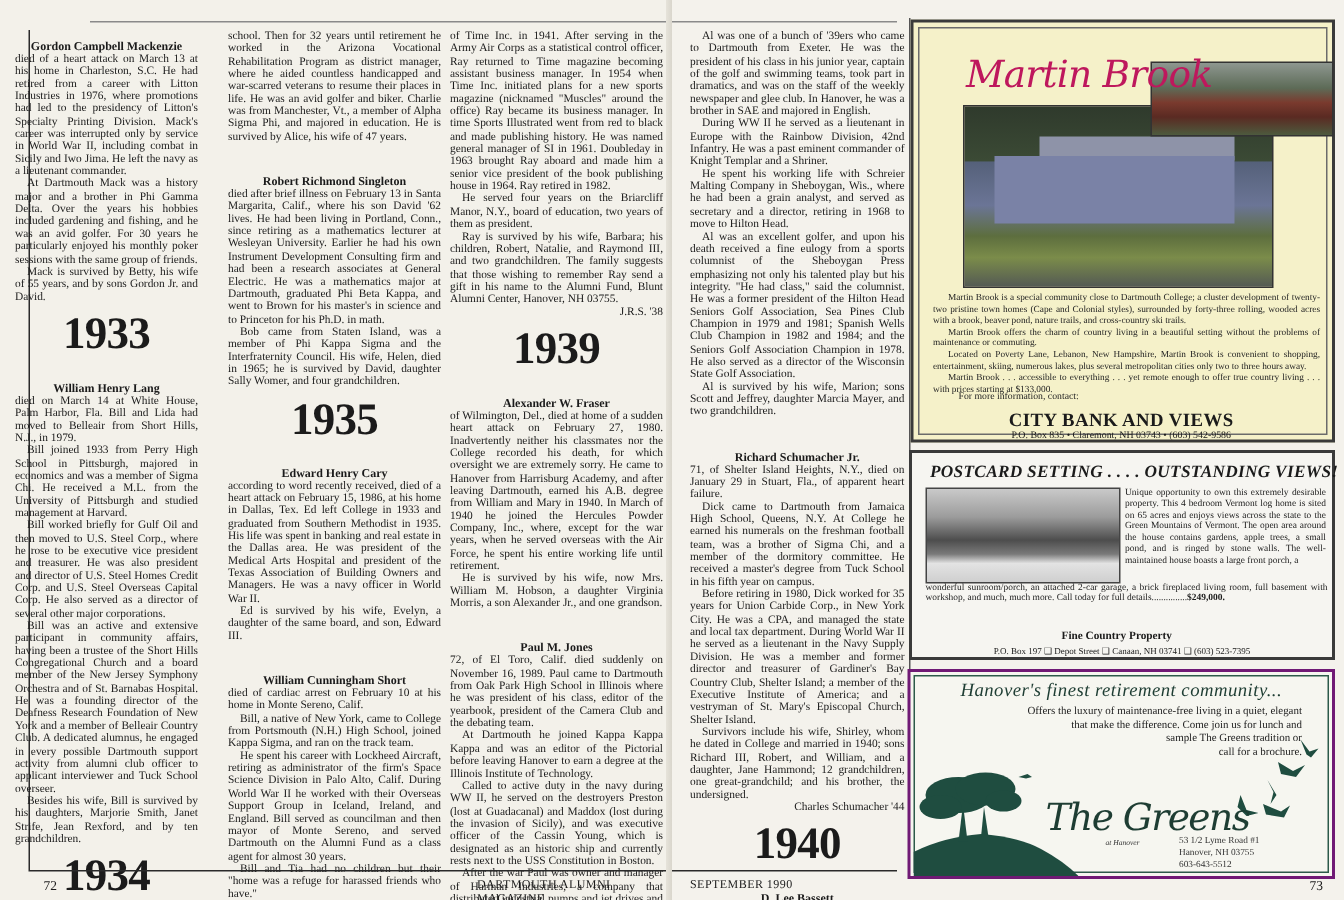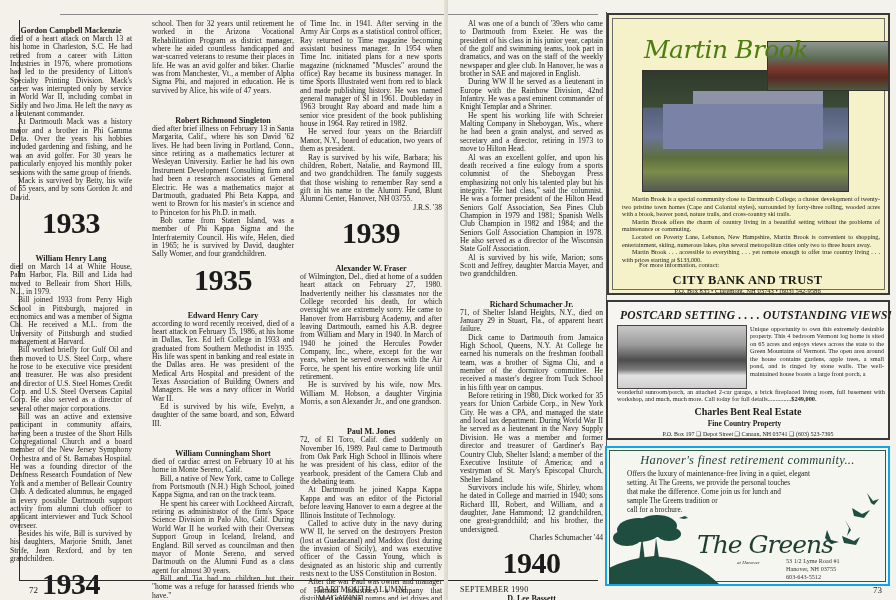--- a/index.html
+++ b/index.html
@@ -16,43 +16,43 @@
   .name{font-weight:bold;text-align:center;font-size:8px;line-height:9px;margin-top:16px;}
   .year{font-weight:bold;font-size:30px;line-height:30px;text-align:center;margin:6px 0 4px 0;letter-spacing:-0.5px;}
   .sig{text-align:right;margin:0;font-family:Liberation Serif, serif;}
   .spacer{height:8px;}
   .footer{position:absolute;font-size:8px;letter-spacing:0.3px;}
   .pagenum{position:absolute;font-size:9px;}
   
   .ad{position:absolute;box-sizing:border-box;}
   .ad-mb{left:607px;top:13px;width:283px;height:282px;border:2px solid #3a3a3a;background:#f5f1c9;padding:3px;}
   .ad-mb-inner{position:absolute;inset:3px;border:1px solid #6b6b6b;}
-  .mb-title{position:absolute;left:35px;top:20px;font-family:"DejaVu Serif",serif;font-style:italic;font-size:25px;letter-spacing:-0.5px;color:#4d7c0f;}
+  .mb-title{position:absolute;left:35px;top:20px;font-family:"DejaVu Serif",serif;font-style:italic;font-size:25px;letter-spacing:-0.5px;color:#be185d;}
   .mb-photo-main{position:absolute;left:33px;top:55px;width:205px;height:120px;background:linear-gradient(180deg,#2f3a2c 0%,#3b4a35 30%,#55617a 31%,#6b7596 55%,#5d6e3e 72%,#7b8c4a 84%,#545a54 100%);border:1px solid #333;}
   .mb-house{position:absolute;left:20px;top:33px;width:160px;height:45px;background:#7a82a6;}
   .mb-roof{position:absolute;left:50px;top:20px;width:130px;height:16px;background:#8e93a8;}
   .mb-photo-inset{position:absolute;left:158px;top:26px;width:120px;height:48px;background:linear-gradient(180deg,#8e9790 0%,#5d6b57 35%,#7a3a2e 55%,#5a2a22 75%,#4d5a3e 100%);border:1px solid #333;}
   .mb-text{position:absolute;left:13px;top:180px;width:258px;font-size:6.2px;line-height:7.6px;text-align:justify;color:#222;}
   .mb-text p{margin:0;text-indent:10px;}
   .mb-contact{position:absolute;left:30px;top:246px;font-size:6.5px;color:#222;}
   .mb-bank{position:absolute;left:0;width:277px;top:258px;text-align:center;font-weight:bold;font-size:12.5px;letter-spacing:0.3px;}
   .mb-addr{position:absolute;left:0;width:277px;top:272px;text-align:center;font-size:6.6px;}
   .ad-pc{left:606px;top:300px;width:284px;height:140px;border:2px solid #3a3a3a;background:#f6f5f1;}
   .pc-head{position:absolute;left:0;width:280px;top:7px;font-weight:bold;font-style:italic;font-size:11.5px;letter-spacing:0.2px;padding-left:12px;}
   .pc-photo{position:absolute;left:9px;top:23px;width:128px;height:62px;background:linear-gradient(180deg,#c9c9c9 0%,#9c9c9c 30%,#4d4d4d 55%,#7a7a7a 70%,#e3e3e3 80%,#cfcfcf 100%);border:1px solid #444;}
   .pc-desc{position:absolute;left:142px;top:23px;width:134px;font-size:6.3px;line-height:7.45px;text-align:justify;}
   .pc-desc2{position:absolute;left:9px;top:86px;width:268px;font-size:6.3px;line-height:7.45px;text-align:justify;}
   .pc-price{font-weight:bold;}
   .pc-company{position:absolute;left:0;width:280px;top:104px;text-align:center;font-weight:bold;font-size:10px;}
   .pc-sub{position:absolute;left:0;width:273px;top:117px;text-align:center;font-weight:bold;font-size:7.5px;}
   .pc-addr{position:absolute;left:0;width:280px;top:128px;text-align:center;font-size:6px;}
-  .ad-gr{left:605px;top:446px;width:285px;height:140px;border:2px solid #0ea5e9;background:#f6f6f0;}
+  .ad-gr{left:605px;top:446px;width:285px;height:140px;border:2px solid #701a75;background:#f6f6f0;}
   .ad-gr-inner{position:absolute;inset:2px;border:1px solid #2d5a4a;}
   .gr-head{position:absolute;left:0;width:281px;top:5px;text-align:center;font-style:italic;font-size:12.5px;color:#1e3d33;letter-spacing:0.3px;}
-  .gr-text{position:absolute;left:20px;width:241px;top:21px;text-align:left;font-size:7.3px;line-height:9.1px;color:#222;}
+  .gr-text{position:absolute;left:20px;width:241px;top:21px;text-align:right;font-size:7.3px;line-height:9.1px;color:#222;}
   .gr-tree{position:absolute;left:2px;top:58px;width:110px;height:78px;}
   .gr-logo{position:absolute;left:90px;top:82px;font-style:italic;font-size:25px;color:#1e3d33;letter-spacing:-1px;font-family:"DejaVu Serif",serif;}
   .gr-logo-sub{position:absolute;left:130px;top:112px;font-size:5px;font-style:italic;color:#333;}
   .gr-addr{position:absolute;left:179px;top:109px;font-size:6.2px;line-height:8px;color:#333;}
   .gr-birds{position:absolute;left:190px;top:40px;width:90px;height:65px;}
 </style>
 </head>
 <body>
 
 <div class="spread">
@@ -123,21 +123,21 @@
   </div>
 
   <div class="gutter"></div>
 
   <div class="page-right">
     <div class="topline" style="left:0;width:150px;"></div>
 
     <div class="col" style="left:12px;top:20px;width:143px;">
       <p>Al was one of a bunch of '39ers who came to Dartmouth from Exeter. He was the president of his class in his junior year, captain of the golf and swimming teams, took part in dramatics, and was on the staff of the weekly newspaper and glee club. In Hanover, he was a brother in SAE and majored in English.</p>
       <p>During WW II he served as a lieutenant in Europe with the Rainbow Division, 42nd Infantry. He was a past eminent commander of Knight Templar and a Shriner.</p>
-      <p>He spent his working life with Schreier Malting Company in Sheboygan, Wis., where he had been a grain analyst, and served as secretary and a director, retiring in 1973 to move to Hilton Head.</p>
+      <p>He spent his working life with Schreier Malting Company in Sheboygan, Wis., where he had been a grain analyst, and served as secretary and a director, retiring in 1968 to move to Hilton Head.</p>
       <p>Al was an excellent golfer, and upon his death received a fine eulogy from a sports columnist of the Sheboygan Press emphasizing not only his talented play but his integrity. "He had class," said the columnist. He was a former president of the Hilton Head Seniors Golf Association, Sea Pines Club Champion in 1979 and 1981; Spanish Wells Club Champion in 1982 and 1984; and the Seniors Golf Association Champion in 1978. He also served as a director of the Wisconsin State Golf Association.</p>
       <p>Al is survived by his wife, Marion; sons Scott and Jeffrey, daughter Marcia Mayer, and two grandchildren.</p>
       <div class="spacer" style="height:5px"></div>
       <div class="name">Richard Schumacher Jr.</div>
       <p class="first">71, of Shelter Island Heights, N.Y., died on January 29 in Stuart, Fla., of apparent heart failure.</p>
       <p>Dick came to Dartmouth from Jamaica High School, Queens, N.Y. At College he earned his numerals on the freshman football team, was a brother of Sigma Chi, and a member of the dormitory committee. He received a master's degree from Tuck School in his fifth year on campus.</p>
       <p>Before retiring in 1980, Dick worked for 35 years for Union Carbide Corp., in New York City. He was a CPA, and managed the state and local tax department. During World War II he served as a lieutenant in the Navy Supply Division. He was a member and former director and treasurer of Gardiner's Bay Country Club, Shelter Island; a member of the Executive Institute of America; and a vestryman of St. Mary's Episcopal Church, Shelter Island.</p>
       <p>Survivors include his wife, Shirley, whom he dated in College and married in 1940; sons Richard III, Robert, and William, and a daughter, Jane Hammond; 12 grandchildren, one great-grandchild; and his brother, the undersigned.</p>
       <p class="sig">Charles Schumacher '44</p>
       <div class="year">1940</div>
@@ -160,40 +160,38 @@
     </div>
     <div class="mb-photo-inset"></div>
     <div class="mb-title">Martin Brook</div>
     <div class="mb-text">
       <p>Martin Brook is a special community close to Dartmouth College; a cluster development of twenty-two pristine town homes (Cape and Colonial styles), surrounded by forty-three rolling, wooded acres with a brook, beaver pond, nature trails, and cross-country ski trails.</p>
       <p>Martin Brook offers the charm of country living in a beautiful setting without the problems of maintenance or commuting.</p>
       <p>Located on Poverty Lane, Lebanon, New Hampshire, Martin Brook is convenient to shopping, entertainment, skiing, numerous lakes, plus several metropolitan cities only two to three hours away.</p>
       <p>Martin Brook . . . accessible to everything . . . yet remote enough to offer true country living . . . with prices starting at $133,000.</p>
     </div>
     <div class="mb-contact">For more information, contact:</div>
-    <div class="mb-bank">CITY BANK AND TRUST</div>
+    <div class="mb-bank">CITY BANK AND VIEWS</div>
     <div class="mb-addr">P.O. Box 835  •  Claremont, NH 03743  •  (603) 542-9586</div>
   </div>
 
   <div class="ad ad-pc">
     <div class="pc-head">POSTCARD SETTING . . . . OUTSTANDING VIEWS!</div>
     <div class="pc-photo"></div>
     <div class="pc-desc">Unique opportunity to own this extremely desirable property. This 4 bedroom Vermont log home is sited on 65 acres and enjoys views across the state to the Green Mountains of Vermont. The open area around the house contains gardens, apple trees, a small pond, and is ringed by stone walls. The well-maintained house boasts a large front porch, a</div>
     <div class="pc-desc2"><span>wonderful sunroom/porch, an attached 2-car garage, a brick fireplaced living room, full basement with workshop, and much, much more. Call today for full details...............</span><span class="pc-price">$249,000.</span></div>
-    <div class="pc-company">Charles Bent Real Estate</div>
     <div class="pc-sub">Fine Country Property</div>
     <div class="pc-addr">P.O. Box 197 ❑ Depot Street ❑ Canaan, NH 03741 ❑ (603) 523-7395</div>
   </div>
 
   <div class="ad ad-gr">
     <div class="ad-gr-inner"></div>
     <div class="gr-head">Hanover's finest retirement community...</div>
     <div class="gr-text">
       <div>Offers the luxury of maintenance-free living in a quiet, elegant</div>
-      <div>setting. At The Greens, we provide the personal touches</div>
       <div>that make the difference. Come join us for lunch and</div>
       <div>sample The Greens tradition or</div>
       <div>call for a brochure.</div>
     </div>
     <svg class="gr-tree" viewBox="0 0 110 78">
       <path d="M0 78 L0 62 Q20 52 45 50 Q70 52 85 60 Q100 68 110 78 Z" fill="#1f4d40"></path>
       <path d="M30 55 L33 30 L36 55 Z" fill="#1f4d40"></path>
       <path d="M45 52 L47 32 L50 52 Z" fill="#1f4d40"></path>
       <ellipse cx="30" cy="24" rx="22" ry="12" fill="#1f4d40"></ellipse>
       <ellipse cx="48" cy="20" rx="20" ry="11" fill="#1f4d40"></ellipse>

